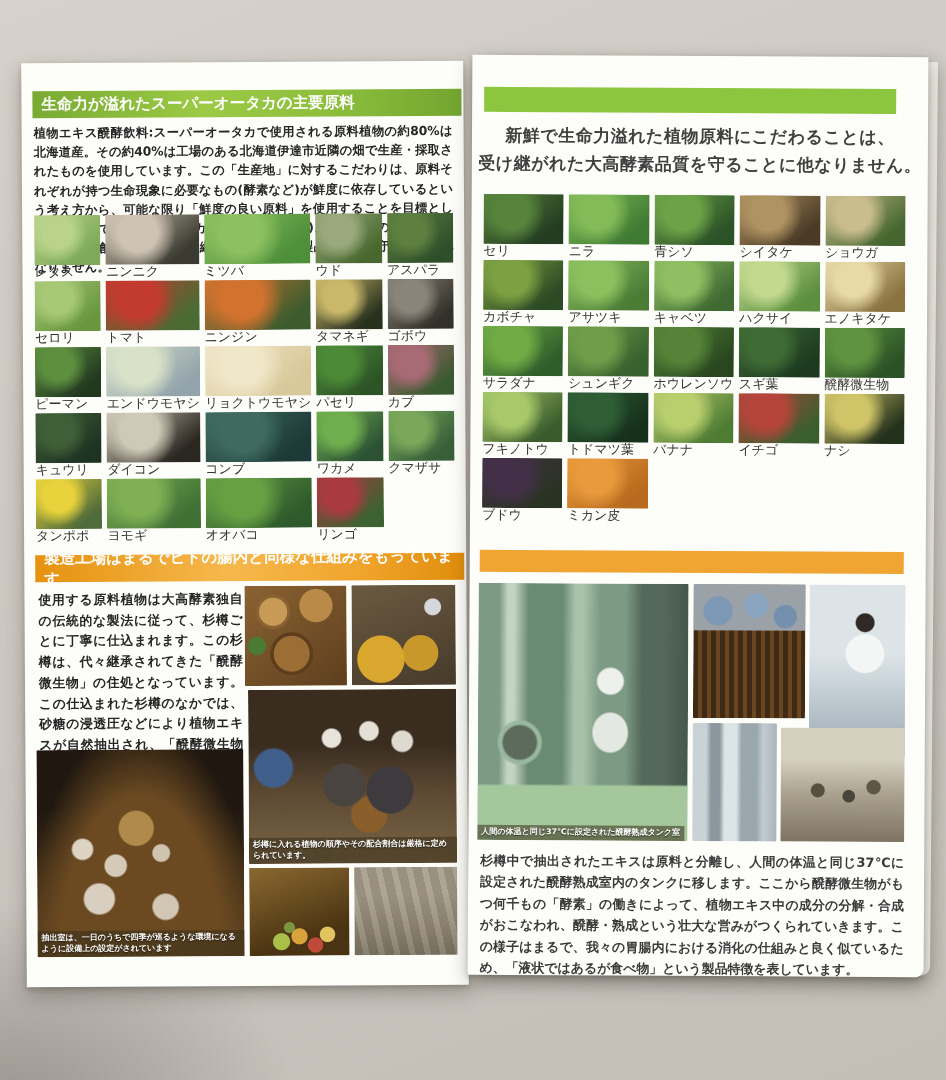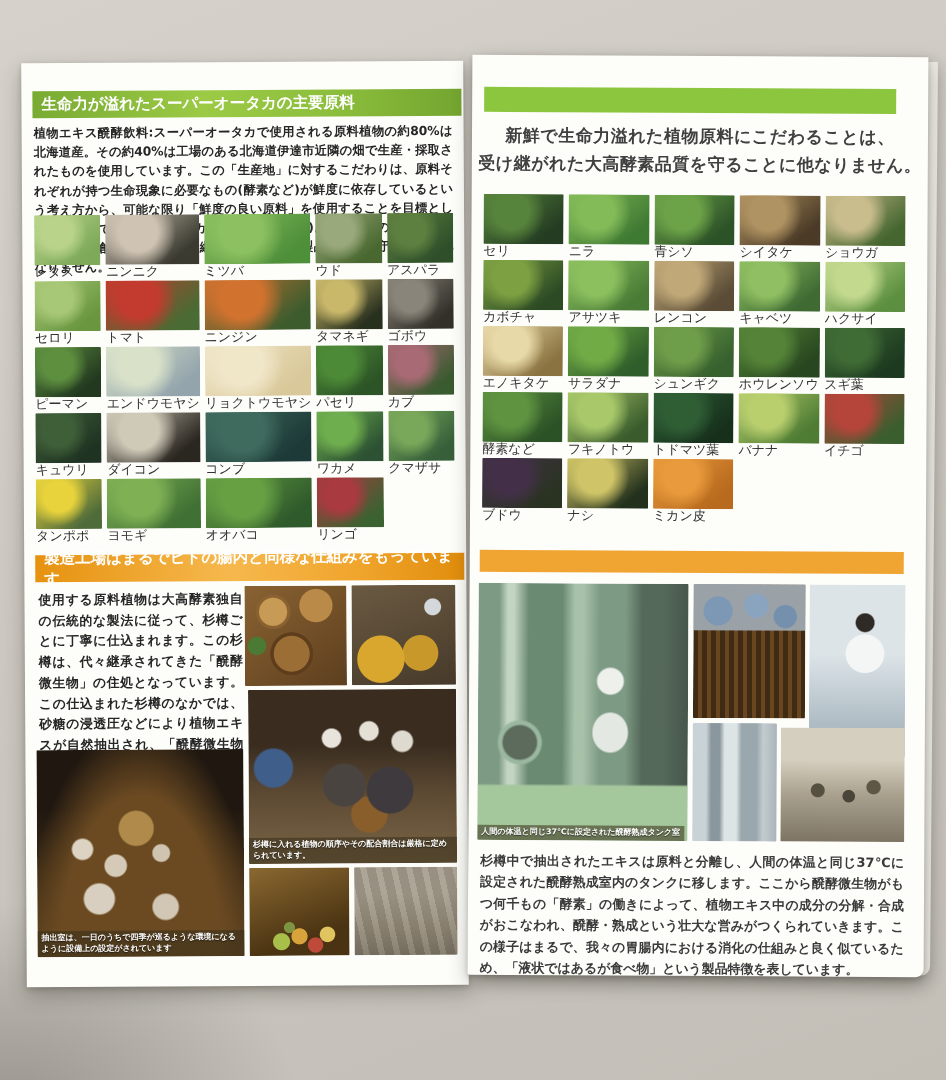--- a/index.html
+++ b/index.html
@@ -277,24 +277,20 @@
       </div>
       <div class="veg-cell">
         <div class="veg-img" style="background: radial-gradient(circle at 35% 35%, rgb(125, 161, 66) 0px, rgb(125, 161, 66) 28%, transparent 55%), linear-gradient(140deg, rgb(125, 161, 66), rgb(44, 74, 36) 80%);"></div>
         <div class="veg-label">カボチャ</div>
       </div>
       <div class="veg-cell">
         <div class="veg-img" style="background: radial-gradient(circle at 35% 35%, rgb(140, 192, 94) 0px, rgb(140, 192, 94) 28%, transparent 55%), linear-gradient(140deg, rgb(140, 192, 94), rgb(74, 124, 54) 80%);"></div>
         <div class="veg-label">アサツキ</div>
       </div>
       <div class="veg-cell">
-        <div class="veg-img" style="background: radial-gradient(circle at 35% 35%, rgb(192, 168, 120) 0px, rgb(192, 168, 120) 28%, transparent 55%), linear-gradient(140deg, rgb(192, 168, 120), rgb(90, 76, 54) 80%);"></div>
-        <div class="veg-label">レンコン</div>
-      </div>
-      <div class="veg-cell">
         <div class="veg-img" style="background: radial-gradient(circle at 35% 35%, rgb(143, 191, 98) 0px, rgb(143, 191, 98) 28%, transparent 55%), linear-gradient(140deg, rgb(143, 191, 98), rgb(63, 107, 51) 80%);"></div>
         <div class="veg-label">キャベツ</div>
       </div>
       <div class="veg-cell">
         <div class="veg-img" style="background: radial-gradient(circle at 35% 35%, rgb(194, 217, 142) 0px, rgb(194, 217, 142) 28%, transparent 55%), linear-gradient(140deg, rgb(194, 217, 142), rgb(92, 143, 63) 80%);"></div>
         <div class="veg-label">ハクサイ</div>
       </div>
       <div class="veg-cell">
         <div class="veg-img" style="background: radial-gradient(circle at 35% 35%, rgb(232, 217, 168) 0px, rgb(232, 217, 168) 28%, transparent 55%), linear-gradient(140deg, rgb(232, 217, 168), rgb(138, 115, 64) 80%);"></div>
         <div class="veg-label">エノキタケ</div>
@@ -310,45 +306,45 @@
       <div class="veg-cell">
         <div class="veg-img" style="background: radial-gradient(circle at 35% 35%, rgb(85, 132, 56) 0px, rgb(85, 132, 56) 28%, transparent 55%), linear-gradient(140deg, rgb(85, 132, 56), rgb(40, 70, 31) 80%);"></div>
         <div class="veg-label">ホウレンソウ</div>
       </div>
       <div class="veg-cell">
         <div class="veg-img" style="background: radial-gradient(circle at 35% 35%, rgb(63, 107, 53) 0px, rgb(63, 107, 53) 28%, transparent 55%), linear-gradient(140deg, rgb(63, 107, 53), rgb(29, 58, 32) 80%);"></div>
         <div class="veg-label">スギ葉</div>
       </div>
       <div class="veg-cell">
         <div class="veg-img" style="background: radial-gradient(circle at 35% 35%, rgb(95, 147, 64) 0px, rgb(95, 147, 64) 28%, transparent 55%), linear-gradient(140deg, rgb(95, 147, 64), rgb(43, 82, 38) 80%);"></div>
-        <div class="veg-label">酵素など</div>
+        <div class="veg-label">醗酵微生物</div>
       </div>
       <div class="veg-cell">
         <div class="veg-img" style="background: radial-gradient(circle at 35% 35%, rgb(168, 200, 106) 0px, rgb(168, 200, 106) 28%, transparent 55%), linear-gradient(140deg, rgb(168, 200, 106), rgb(58, 92, 44) 80%);"></div>
         <div class="veg-label">フキノトウ</div>
       </div>
       <div class="veg-cell">
         <div class="veg-img" style="background: radial-gradient(circle at 35% 35%, rgb(47, 94, 53) 0px, rgb(47, 94, 53) 28%, transparent 55%), linear-gradient(140deg, rgb(47, 94, 53), rgb(22, 48, 28) 80%);"></div>
         <div class="veg-label">トドマツ葉</div>
       </div>
       <div class="veg-cell">
         <div class="veg-img" style="background: radial-gradient(circle at 35% 35%, rgb(185, 207, 110) 0px, rgb(185, 207, 110) 28%, transparent 55%), linear-gradient(140deg, rgb(185, 207, 110), rgb(78, 124, 51) 80%);"></div>
         <div class="veg-label">バナナ</div>
       </div>
       <div class="veg-cell">
         <div class="veg-img" style="background: radial-gradient(circle at 35% 35%, rgb(181, 69, 58) 0px, rgb(181, 69, 58) 28%, transparent 55%), linear-gradient(140deg, rgb(181, 69, 58), rgb(58, 94, 46) 80%);"></div>
         <div class="veg-label">イチゴ</div>
       </div>
       <div class="veg-cell">
+        <div class="veg-img" style="background: radial-gradient(circle at 35% 35%, rgb(207, 196, 103) 0px, rgb(207, 196, 103) 28%, transparent 55%), linear-gradient(140deg, rgb(207, 196, 103), rgb(34, 48, 28) 80%);"></div>
+        <div class="veg-label">ナシ</div>
+      </div>
+      <div class="veg-cell">
         <div class="veg-img" style="background: radial-gradient(circle at 35% 35%, rgb(67, 48, 72) 0px, rgb(67, 48, 72) 28%, transparent 55%), linear-gradient(140deg, rgb(67, 48, 72), rgb(42, 51, 34) 80%);"></div>
         <div class="veg-label">ブドウ</div>
-      </div>
-      <div class="veg-cell">
-        <div class="veg-img" style="background: radial-gradient(circle at 35% 35%, rgb(207, 196, 103) 0px, rgb(207, 196, 103) 28%, transparent 55%), linear-gradient(140deg, rgb(207, 196, 103), rgb(34, 48, 28) 80%);"></div>
-        <div class="veg-label">ナシ</div>
       </div>
       <div class="veg-cell">
         <div class="veg-img" style="background: radial-gradient(circle at 35% 35%, rgb(232, 154, 60) 0px, rgb(232, 154, 60) 28%, transparent 55%), linear-gradient(140deg, rgb(232, 154, 60), rgb(184, 106, 30) 80%);"></div>
         <div class="veg-label">ミカン皮</div>
       </div>
     </div>
 
   <div class="bar" id="rp-orange-bar"></div>
 
   <div class="photo" id="rp-photo-tank">

